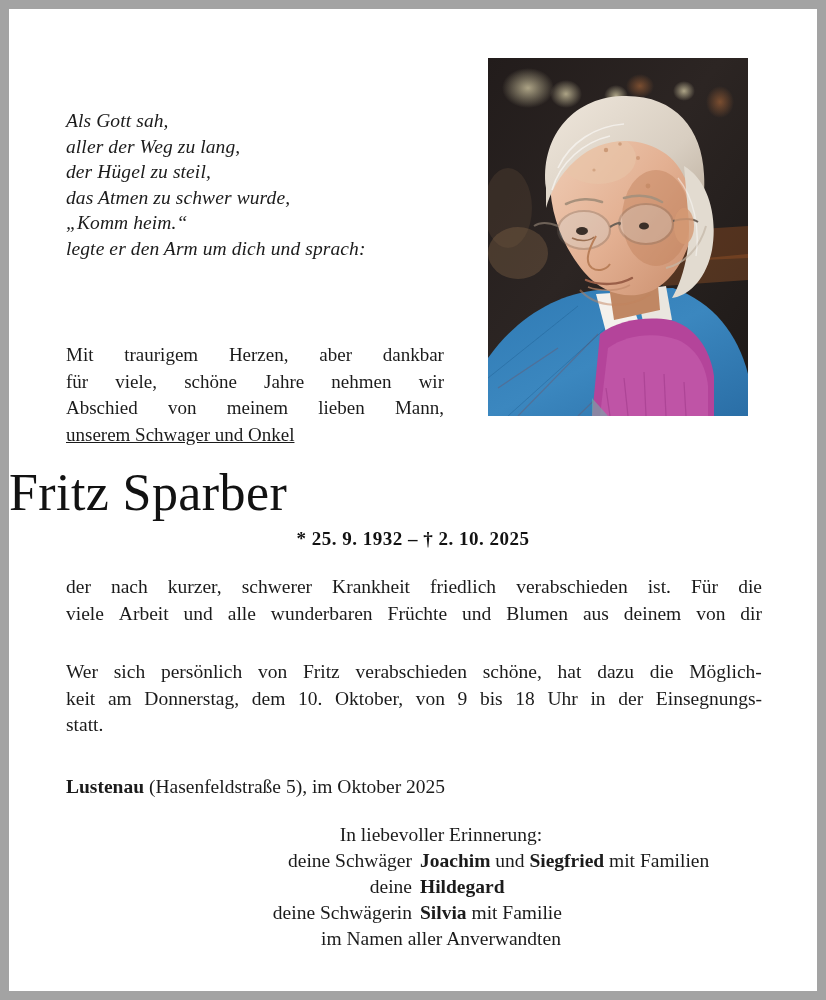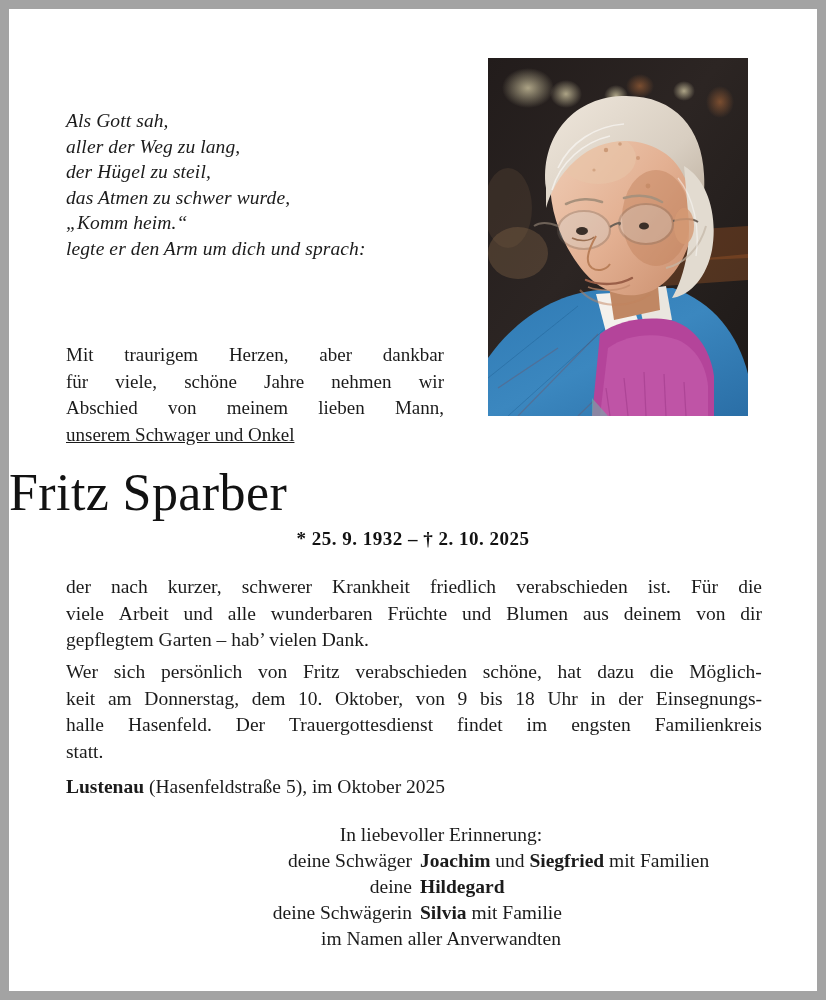--- a/index.html
+++ b/index.html
@@ -349,21 +349,20 @@
           <span>alle</span>
           <span>wunderbaren</span>
           <span>Früchte</span>
           <span>und</span>
           <span>Blumen</span>
           <span>aus</span>
           <span>deinem</span>
           <span>von</span>
           <span>dir</span>
       </div>
-      <div class="last-line">gepflegtem Garten – hab’ vielen Dank.</div>
     </div>
 
     <div id="paragraph-farewell" class="body-paragraph">
       <div class="just-line">
         <span>Wer</span>
           <span>sich</span>
           <span>persönlich</span>
           <span>von</span>
           <span>Fritz</span>
           <span>verabschieden</span>
@@ -382,30 +381,20 @@
           <span>Oktober,</span>
           <span>von</span>
           <span>9</span>
           <span>bis</span>
           <span>18</span>
           <span>Uhr</span>
           <span>in</span>
           <span>der</span>
           <span>Einsegnungs-</span>
       </div>
-      <div class="just-line">
-        <span>halle</span>
-          <span>Hasenfeld.</span>
-          <span>Der</span>
-          <span>Trauergottesdienst</span>
-          <span>findet</span>
-          <span>im</span>
-          <span>engsten</span>
-          <span>Familienkreis</span>
-      </div>
       <div class="last-line">statt.</div>
     </div>
 
     <div id="place-date-line">
       <span class="place-name">Lustenau</span><span> (Hasenfeldstraße 5), im Oktober 2025</span>
     </div>
 
     <div id="family-block">
       <div class="centered-line">In liebevoller Erinnerung:</div>
 

